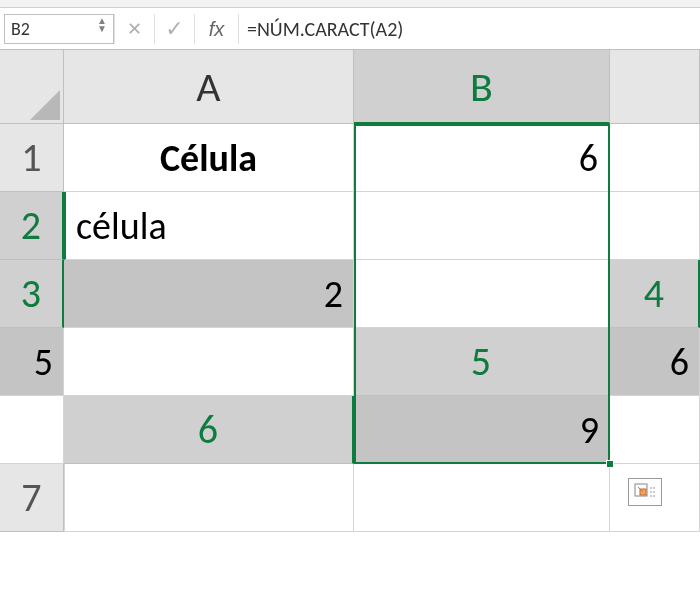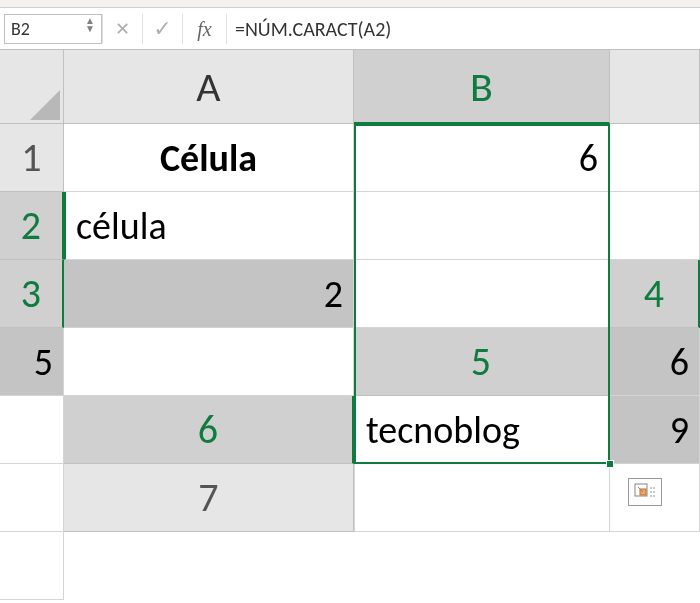--- a/index.html
+++ b/index.html
@@ -18,21 +18,21 @@
     }
     .formula-bar {
       display: flex;
       align-items: center;
       background: #fff;
       border-bottom: 1px solid #c0c0c0;
       height: 42px;
       padding: 0 4px;
     }
     .name-box {
-      width: 98px;
+      width: 110px;
       display: flex;
       align-items: center;
       border: 1px solid #c0c0c0;
       background: #fff;
       height: 30px;
       padding: 0 6px;
       font-size: 18px;
       color: #333;
     }
     .name-box-text { flex: 1; }
@@ -54,21 +54,21 @@
       color: #a0a0a0;
       font-size: 18px;
       border-left: 1px solid #e0e0e0;
     }
     .fb-btn.cancel { color: #b0b0b0; }
     .fb-btn.confirm { color: #b0b0b0; font-size: 22px; }
     .fx-label {
       width: 44px;
       text-align: center;
       font-style: italic;
-      font-family: Liberation Serif, serif;
+      font-family: Liberation Sans, sans-serif;
       font-size: 20px;
       color: #666;
       border-left: 1px solid #e0e0e0;
       height: 30px;
       line-height: 30px;
     }
     .formula-input {
       flex: 1;
       font-size: 20px;
       color: #333;
@@ -218,21 +218,20 @@
 
   <div class="row-header active">4</div>
   <div class="cell num sel-fill">5</div>
   <div class="cell"></div>
 
   <div class="row-header active">5</div>
   <div class="cell num sel-fill">6</div>
   <div class="cell"></div>
 
   <div class="row-header active">6</div>
-  <div class="cell col-a-data">tecnoblog</div>
   <div class="cell num sel-fill">9</div>
   <div class="cell"></div>
 
   <div class="row-header">7</div>
   <div class="cell" style="border-left:1px solid #d4d4d4;"></div>
   <div class="cell"></div>
   <div class="cell"></div>
 
   <div class="sel-active-cell" style="left:356px; top:76px; width:252px; height:64px;">
     <span>6</span>

